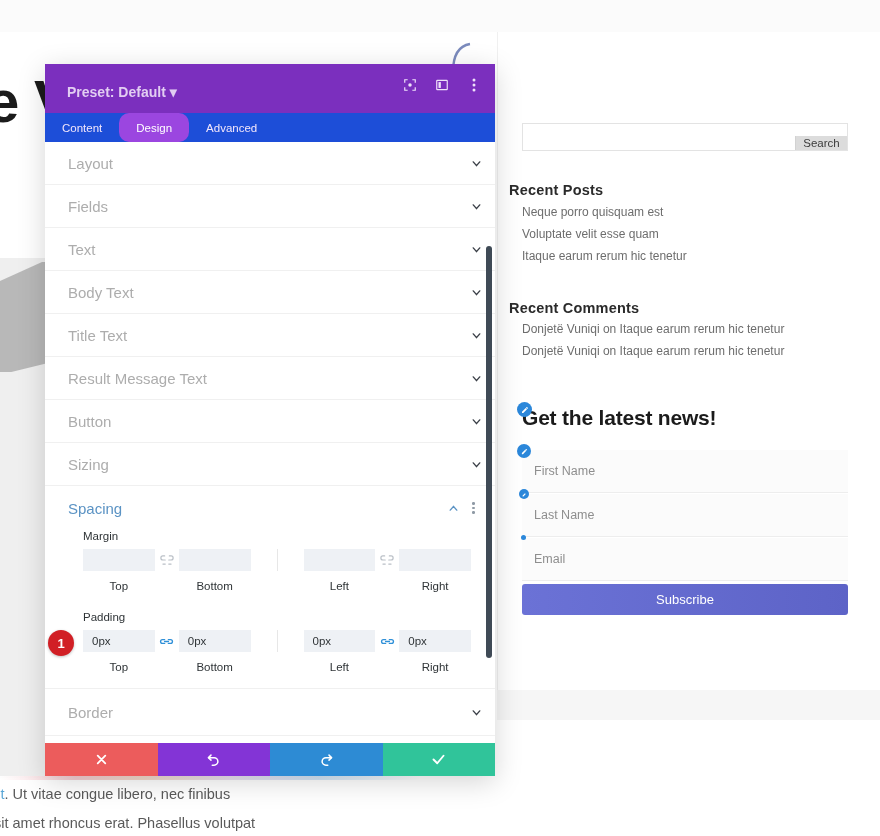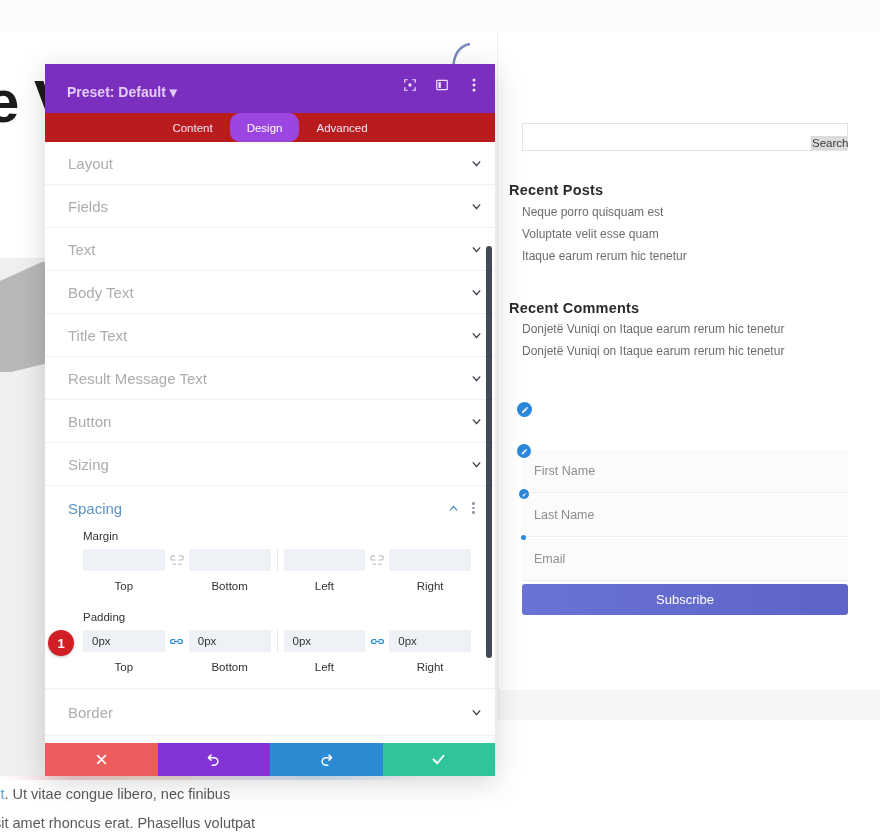--- a/index.html
+++ b/index.html
@@ -51,21 +51,21 @@
   .search-row {
     position: absolute; left: 522px; top: 123px; width: 326px; height: 28px;
     display: flex; border: 1px solid #e3e3e3; background: #fff;
   }
   .search-input {
     flex: 1; border: none; outline: none; height: 100%;
     padding: 0 8px; font-size: 12px; font-family: "Liberation Sans", sans-serif;
     background: #fff; color: #333;
   }
   .search-btn {
-    width: 36px; background: #dcdcdc; border: none; border-left: 1px solid #d2d2d2;
+    width: 52px; background: #dcdcdc; border: none; border-left: 1px solid #d2d2d2;
     font-size: 11.5px; color: #3b3b3b; cursor: pointer;
     font-family: "Liberation Sans", sans-serif;
     margin-top: 12px;
   }
   .wid-title {
     position: absolute; left: 492px; font-size: 14.5px; font-weight: 700;
     color: #2b2b2b; letter-spacing: .2px; margin-left: 17px;
   }
   .wid-item { position: absolute; left: 522px; font-size: 12px; color: #6d6d6d; white-space: nowrap; }
 
@@ -105,21 +105,21 @@
   .modal-header {
     background: #7b2fbe; height: 49px; padding: 8px 16px 0 22px;
     position: relative; flex: 0 0 auto;
   }
   .modal-title { color: #fff; font-size: 14.5px; font-weight: 700; letter-spacing: .1px; }
   .modal-preset { color: #e2cdf2; font-size: 14px; margin-top: 12px; font-weight: bold; }
   .hdr-icons { position: absolute; right: 14px; top: 13px; display: flex; gap: 17px; align-items: center; }
   .hdr-icon { width: 15px; height: 15px; color: #efe2fa; cursor: pointer; display: flex; align-items: center; justify-content: center; }
   .hdr-icon svg { display: block; }
 
-  .tabbar { background: #b91c1c; height: 29px; display: flex; flex: 0 0 auto; justify-content: center; }
+  .tabbar { background: #1d4ed8; height: 29px; display: flex; flex: 0 0 auto; }
   .tab {
     padding: 0 17px; display: flex; align-items: center; height: 100%;
     color: #f2e6fb; font-size: 11.5px; cursor: pointer; font-weight: 400;
   }
   .tab.active { background: #9b46e0; color: #ffffff; border-radius: 10px; }
 
   .modal-body { flex: 1 1 auto; position: relative; overflow: hidden; background: #fff; }
   .scroll-area { position: absolute; inset: 0; overflow: hidden; }
 
   .acc-row {
@@ -136,21 +136,21 @@
     padding: 0 20px 0 23px;
   }
   .spacing-title { font-size: 15px; color: #5b93c4; }
   .spacing-head-icons { display: flex; align-items: center; gap: 12px; }
   .spacing-head-icons .chev { color: #5b93c4; }
   .kebab { width: 3px; color: #8f9aa5; display: flex; flex-direction: column; gap: 2px; align-items: center; }
   .kebab i { width: 2.5px; height: 2.5px; background: currentColor; border-radius: 50%; display: block; }
 
   .field-group { padding: 0 24px 0 38px; }
   .field-group-label { font-size: 11.5px; color: #2f3437; margin-bottom: 7px; }
-  .quad { display: flex; align-items: center; }
+  .quad { display: flex; align-items: center; gap: 20px; }
   .quad-half { display: flex; align-items: center; flex: 1 1 0; }
   .quad-sep { width: 1px; align-self: stretch; background: #e7e7e7; margin: 0 6px; height: 22px; }
   .cell { flex: 1 1 0; }
   .cell-input {
     height: 22px; background: #eef1f5; border: none; width: 100%;
     font-size: 11.5px; color: #2f3437; padding: 0 9px; outline: none;
     font-family: "Liberation Sans", sans-serif;
   }
   .cell-caption { text-align: center; font-size: 11.5px; color: #2f3437; margin-top: 8px; }
   .linkicon { width: 24px; display: flex; align-items: center; justify-content: center; cursor: pointer; }
@@ -210,20 +210,21 @@
 
   <div class="wid-title" style="top:182px">Recent Posts</div>
   <div class="wid-item" style="top:205px">Neque porro quisquam est</div>
   <div class="wid-item" style="top:227px">Voluptate velit esse quam</div>
   <div class="wid-item" style="top:249px">Itaque earum rerum hic tenetur</div>
 
   <div class="wid-title" style="top:300px">Recent Comments</div>
   <div class="wid-item" style="top:322px">Donjetë Vuniqi on Itaque earum rerum hic tenetur</div>
   <div class="wid-item" style="top:344px">Donjetë Vuniqi on Itaque earum rerum hic tenetur</div>
 
+  <div class="optin-title">Get the latest news!</div>
   <div class="optin-field" style="top:494px">
     <span>Last Name</span>
   </div>
   <div class="optin-field" style="top:450px">
     <span>First Name</span>
   </div>
   <div class="optin-field" style="top:538px">
     <span>Email</span>
   </div>
   <button class="optin-btn">Subscribe</button>

